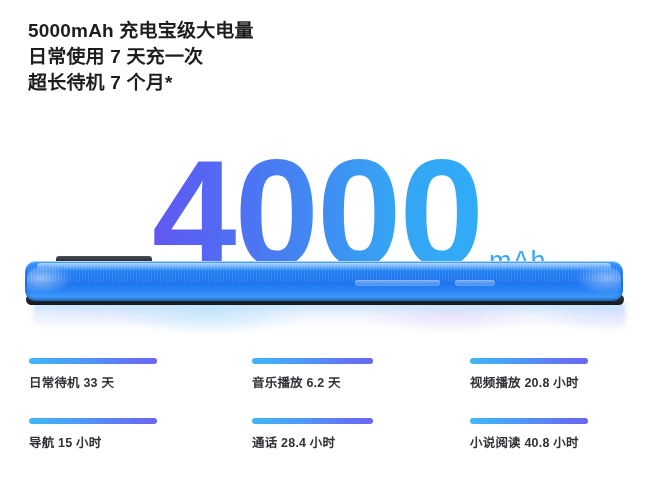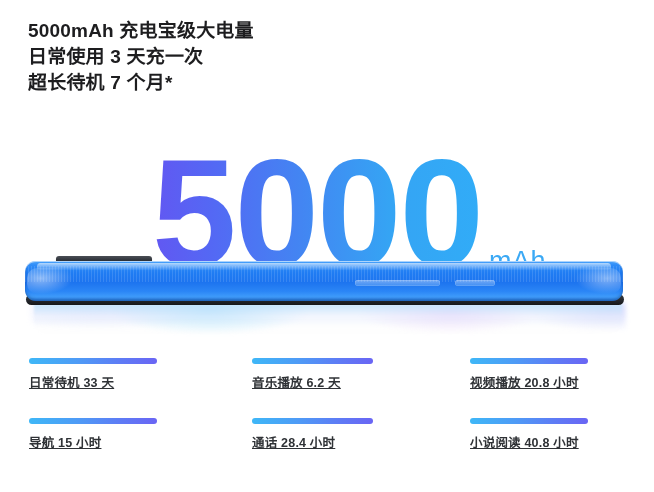--- a/index.html
+++ b/index.html
@@ -260,36 +260,35 @@
   .stat-label {
     position: absolute;
     left: 0;
     top: 22px;
     font-size: 12.5px;
     font-weight: 700;
     line-height: 18px;
     color: #2f3236;
     letter-spacing: 0.2px;
     white-space: nowrap;
-    text-decoration: underline;
   }
 </style>
 </head>
 <body>
 
 <div id="page">
 
   <div class="headline">
     <span class="hl-line">5000mAh 充电宝级大电量</span>
-    <span class="hl-line">日常使用 3 天充一次</span>
+    <span class="hl-line">日常使用 7 天充一次</span>
     <span class="hl-line">超长待机 7 个月*</span>
   </div>
 
   <div class="hero-number-wrap">
-    <div class="hero-number">5000</div>
+    <div class="hero-number">4000</div>
     <div class="hero-unit">mAh</div>
   </div>
 
   <div class="phone-stage">
     <div class="ambient-glow"></div>
     <div class="reflection"></div>
     <div class="camera-bump"></div>
     <div class="device-shadow"></div>
     <div class="device-frame">
       <div class="device-texture"></div>

